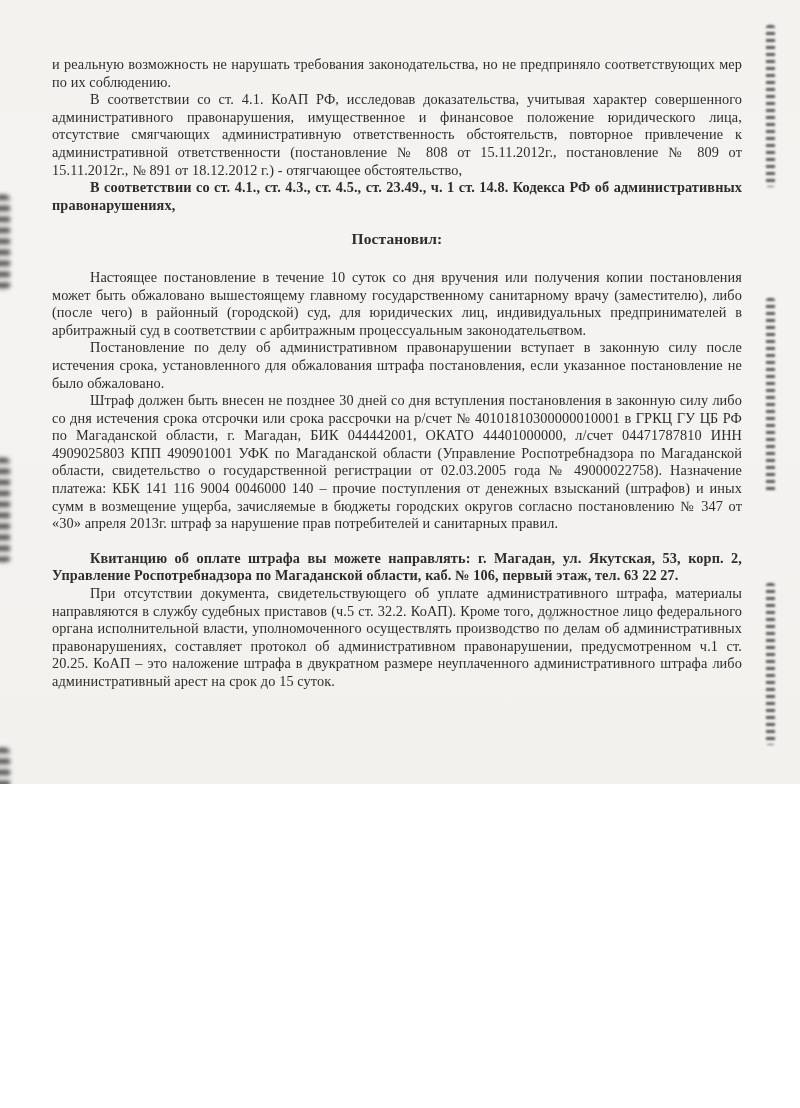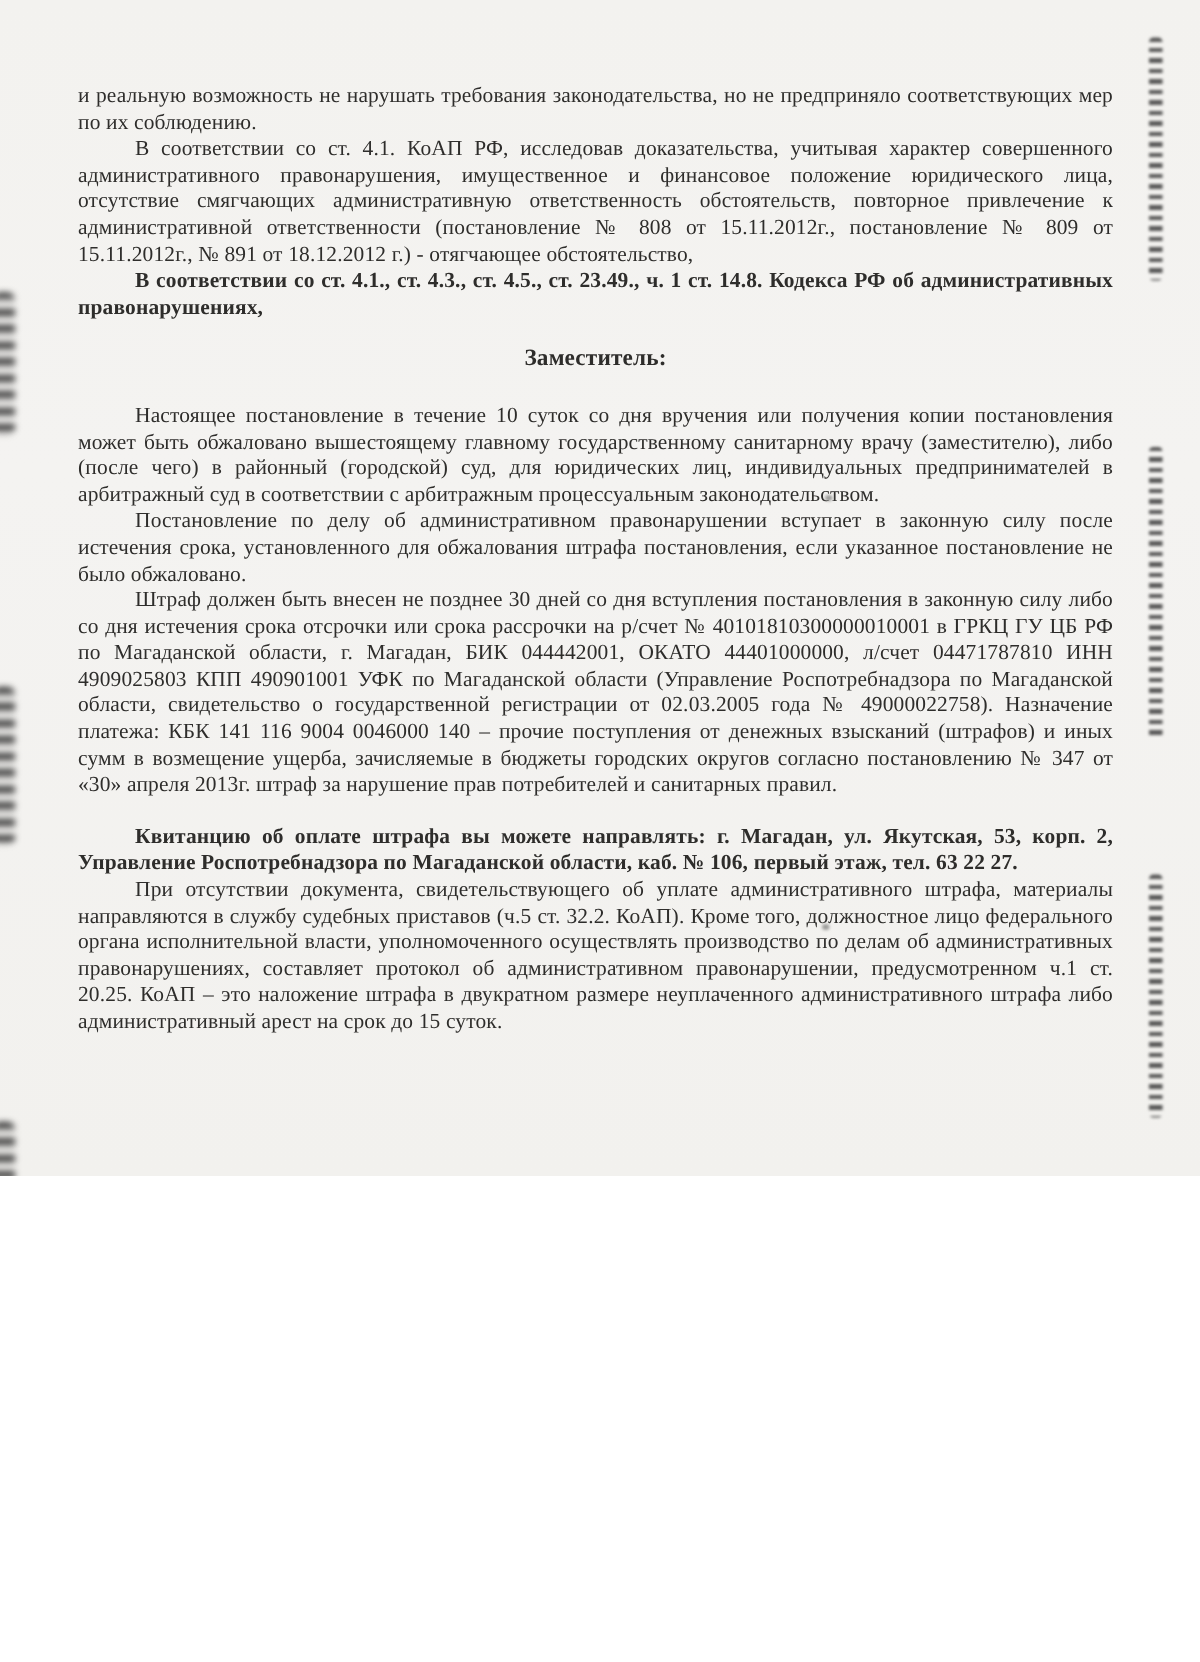--- a/index.html
+++ b/index.html
@@ -72,21 +72,21 @@
 </style>
 </head>
 <body>
 
 <div class="page">
 
   <div class="content">
     <p>и реальную возможность не нарушать требования законодательства, но не предприняло соответствующих мер по их соблюдению.</p>
     <p class="ind">В соответствии со ст. 4.1. КоАП РФ, исследовав доказательства, учитывая характер совершенного административного правонарушения, имущественное и финансовое положение юридического лица, отсутствие смягчающих административную ответственность обстоятельств, повторное привлечение к административной ответственности (постановление № 808 от 15.11.2012г., постановление № 809 от 15.11.2012г., № 891 от 18.12.2012 г.) -  отягчающее обстоятельство,</p>
     <p class="ind b">В соответствии со ст. 4.1., ст. 4.3., ст. 4.5., ст. 23.49., ч. 1 ст. 14.8. Кодекса РФ об административных правонарушениях,</p>
-    <p class="heading">Заместитель:</p>
+    <p class="heading">Постановил:</p>
     <p class="ind gap-top">Настоящее постановление в течение 10 суток со дня вручения или получения копии постановления может быть обжаловано  вышестоящему главному государственному санитарному врачу (заместителю), либо (после чего) в районный (городской) суд, для юридических лиц, индивидуальных предпринимателей в арбитражный суд в соответствии с арбитражным процессуальным законодательством.</p>
     <p class="ind">Постановление по делу об административном правонарушении вступает в законную силу после истечения срока, установленного для обжалования штрафа постановления, если указанное постановление не было обжаловано.</p>
     <p class="ind">Штраф должен быть внесен не позднее  30 дней  со дня вступления постановления в законную силу либо со дня истечения срока отсрочки или срока рассрочки на р/счет № 40101810300000010001 в ГРКЦ ГУ ЦБ РФ по Магаданской области, г. Магадан, БИК 044442001, ОКАТО 44401000000, л/счет 04471787810 ИНН 4909025803 КПП 490901001 УФК по Магаданской области (Управление Роспотребнадзора по Магаданской области, свидетельство о государственной регистрации от 02.03.2005 года № 49000022758). Назначение платежа: КБК 141 116 9004 0046000 140 – прочие поступления от денежных взысканий (штрафов) и иных сумм в возмещение ущерба, зачисляемые в бюджеты городских округов согласно постановлению  № 347 от  «30» апреля 2013г. штраф за нарушение прав потребителей и санитарных правил.</p>
     <p class="ind b gap-top">Квитанцию об оплате штрафа вы можете направлять: г. Магадан, ул. Якутская, 53, корп. 2, Управление Роспотребнадзора по Магаданской области, каб. № 106, первый этаж, тел. 63 22 27.</p>
     <p class="ind">При отсутствии документа, свидетельствующего об уплате административного штрафа, материалы направляются в службу судебных приставов (ч.5 ст. 32.2.  КоАП). Кроме того, должностное лицо федерального органа исполнительной власти, уполномоченного осуществлять производство по делам об административных правонарушениях, составляет протокол об административном правонарушении, предусмотренном ч.1 ст. 20.25. КоАП – это наложение штрафа в двукратном размере неуплаченного административного штрафа либо административный арест на срок до 15 суток.</p>
   </div>
 
   <svg class="seal" width="218" height="206" viewBox="0 0 218 206">
     <defs>
       <path id="ringPath" d="M109,102 m-77,0 a77,77 0 1,1 154,0 a77,77 0 1,1 -154,0"></path>

